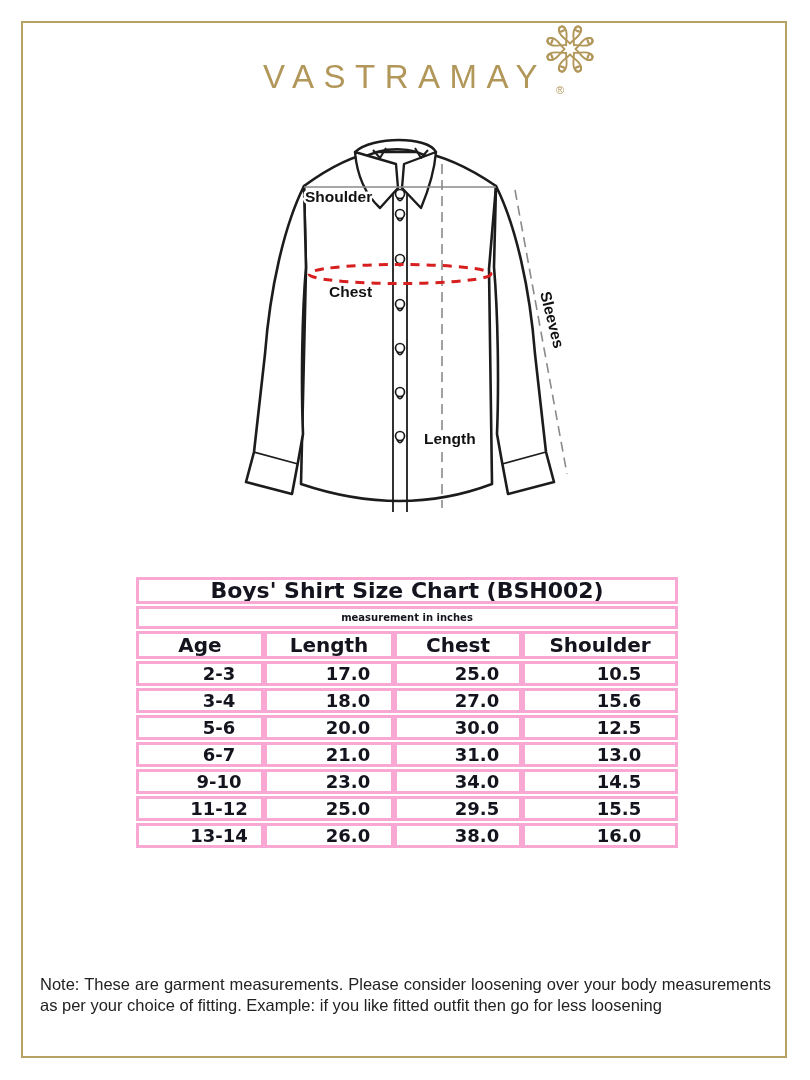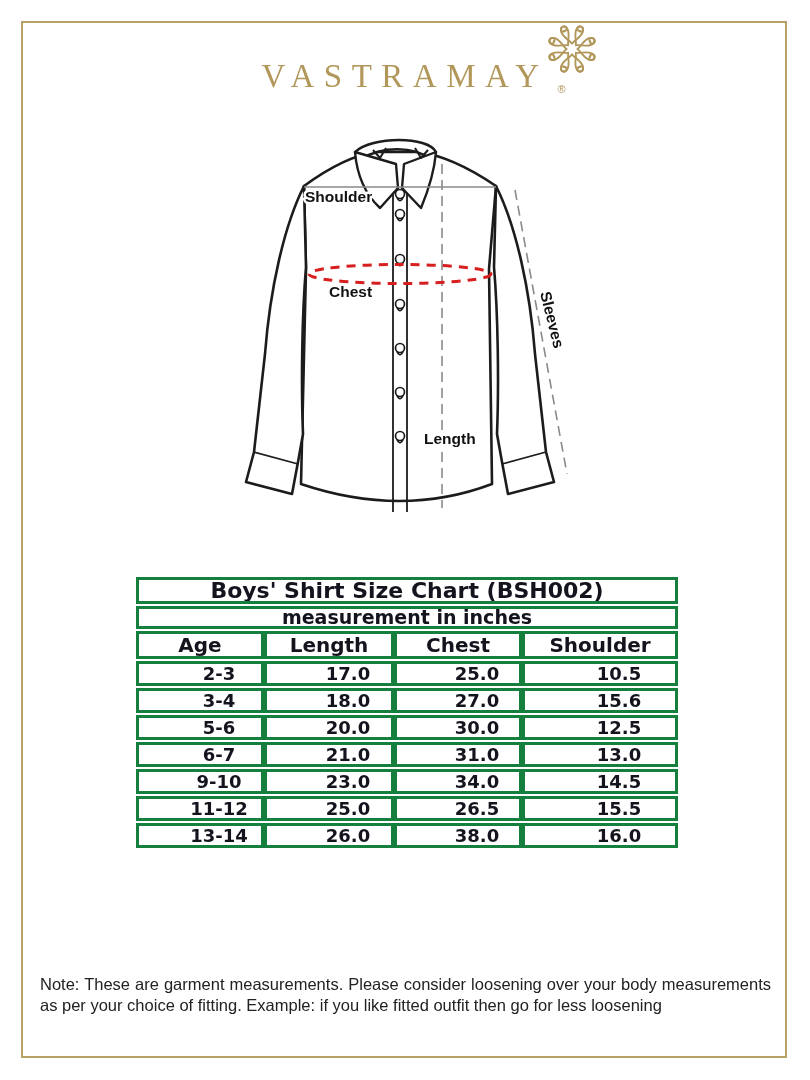--- a/index.html
+++ b/index.html
@@ -3,36 +3,36 @@
 <meta charset="utf-8">
 <style>
   html,body{margin:0;padding:0;background:#fff;}
   .page{position:relative;width:810px;height:1080px;background:#fff;overflow:hidden;
         font-family:"Liberation Sans",sans-serif;}
   .frame{position:absolute;left:21px;top:21px;width:762px;height:1033px;
          border:2px solid #b5a264;pointer-events:none;}
   
   .logo{position:absolute;top:0;left:0;width:100%;display:flex;justify-content:center;}
   .logo-inner{position:relative;margin-top:58px;}
-  .logo-text{font-family:Liberation Serif, serif;font-size:33px;font-weight:normal;
+  .logo-text{font-family:Liberation Sans, sans-serif;font-size:33px;font-weight:normal;
              letter-spacing:9.5px;color:#b2975a;white-space:nowrap;}
   .ornament{position:absolute;right:-50px;top:-36px;}
   .reg{position:absolute;right:-17px;bottom:0;font-size:11px;color:#b2975a;}
   
   .shirt{position:absolute;left:224px;top:134px;}
   .diagram-label{font-family:"Liberation Sans",sans-serif;font-weight:bold;font-size:15.5px;
                  fill:#111;paint-order:stroke;stroke:#fff;stroke-width:5px;stroke-linejoin:round;}
   
   .chart{position:absolute;left:136px;top:575px;}
   .size-table{border-collapse:separate;border-spacing:0 2px;table-layout:fixed;width:542px;
               font-family:"DejaVu Sans","Liberation Sans",sans-serif;font-weight:bold;color:#14141e;}
-  .size-table th,.size-table td{border:3px solid #15803d;text-align:center;vertical-align:middle;
+  .size-table th,.size-table td{border:3px solid #f9a8d4;text-align:center;vertical-align:middle;
               padding:0;background:#fff;overflow:hidden;}
   .title-cell{font-size:22px;height:21px;line-height:21px;}
-  .subtitle-cell{font-size:19px;height:17px;line-height:17px;}
+  .subtitle-cell{font-size:10px;height:17px;line-height:17px;}
   .size-table .colhead{font-size:20px;height:22px;line-height:22px;}
   .size-table td{font-size:18px;height:19px;line-height:19px;padding-left:38px;}
   
   .note{position:absolute;left:40px;top:974px;width:731px;color:#222;
         font-family:"Liberation Sans",sans-serif;font-size:16.5px;line-height:21px;}
   .note-line1{text-align:justify;text-align-last:justify;}
   .note-line2{text-align:left;}
 </style>
 </head>
 <body>
@@ -165,21 +165,21 @@
           </tr>
           <tr>
             <td>9-10</td>
             <td>23.0</td>
             <td>34.0</td>
             <td>14.5</td>
           </tr>
           <tr>
             <td>11-12</td>
             <td>25.0</td>
-            <td>26.5</td>
+            <td>29.5</td>
             <td>15.5</td>
           </tr>
           <tr>
             <td>13-14</td>
             <td>26.0</td>
             <td>38.0</td>
             <td>16.0</td>
           </tr>
         </tbody>
     </table>

